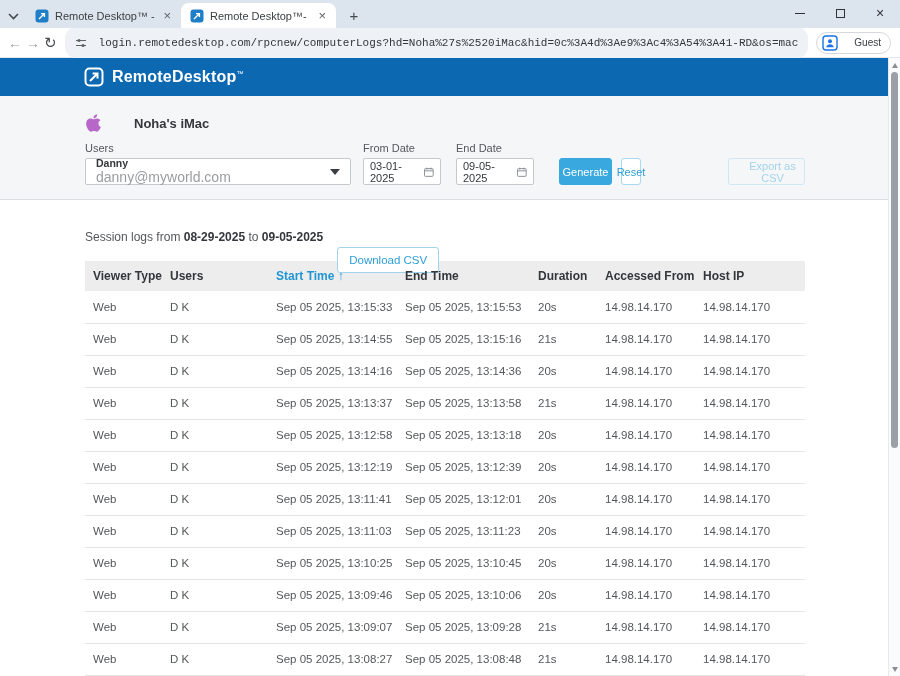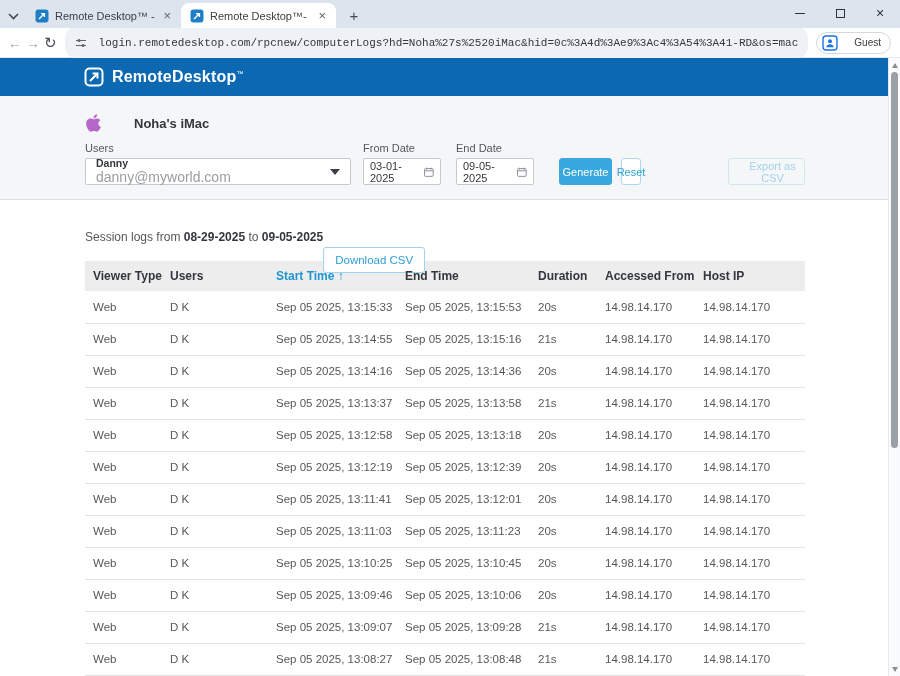--- a/index.html
+++ b/index.html
@@ -53,21 +53,21 @@
   .caret-down { width:0; height:0; border-left:5px solid transparent; border-right:5px solid transparent; border-top:6px solid #3b3f43; }
   .date-box { width:78px; height:27px; background:#fff; border:1px solid #c6c9cc; border-radius:2px; display:flex; align-items:center; justify-content:space-between; padding:0 6px; }
   .date-val { font-size:11px; color:#33373b; }
   .gap12 { width:12px; } .gap15 { width:15px; } .gap25 { width:25px; } .gap9 { width:9px; }
   .btn { height:27px; border-radius:3px; font-size:11px; display:flex; align-items:center; justify-content:center; cursor:pointer; font-family:inherit; }
   .btn-generate { width:53px; background:#38a8df; color:#ffffff; border:1px solid #38a8df; }
   .btn-reset { width:20px; background:#ffffff; color:#2d9fd6; border:1px solid #a9d9f0; }
   .btn-export { width:77px; margin-left:auto; background:transparent; color:#a3d2e9; border:1px solid #cfe6f3;padding-left:12px; }
 
   .content { padding:24px 83px 0 85px; background:#fff; }
-  .session-row { display:flex; align-items:center; height:26px; }
+  .session-row { display:flex; align-items:center; gap:14px; height:26px; }
   .session-text { font-size:12px; color:#54575a; }
   .session-text b { color:#33373b; }
   .btn-download { background:#fff; color:#2d9fd6; border:1px solid #9fd4ec; border-radius:3px; font-size:11.5px; padding:0 11px; height:26px; display:flex; align-items:center; cursor:pointer;margin-top:45px; }
 
   table.logs { margin-top:11px; width:720px; border-collapse:collapse; table-layout:fixed; }
   table.logs col.c1{width:77px} table.logs col.c2{width:106px} table.logs col.c3{width:129px}
   table.logs col.c4{width:133px} table.logs col.c5{width:67px} table.logs col.c6{width:98px} table.logs col.c7{width:110px}
   table.logs th { background:#ededee; height:30px; text-align:left; font-size:12px; font-weight:bold; color:#33373b; padding:0 4px 0 8px; white-space:nowrap; }
   table.logs th.sorted { color:#2196d3; cursor:pointer; }
   table.logs td { height:32px; font-size:11.5px; color:#54575a; padding:0 4px 0 8px; border-bottom:1px solid #e4e4e4; white-space:nowrap; }

